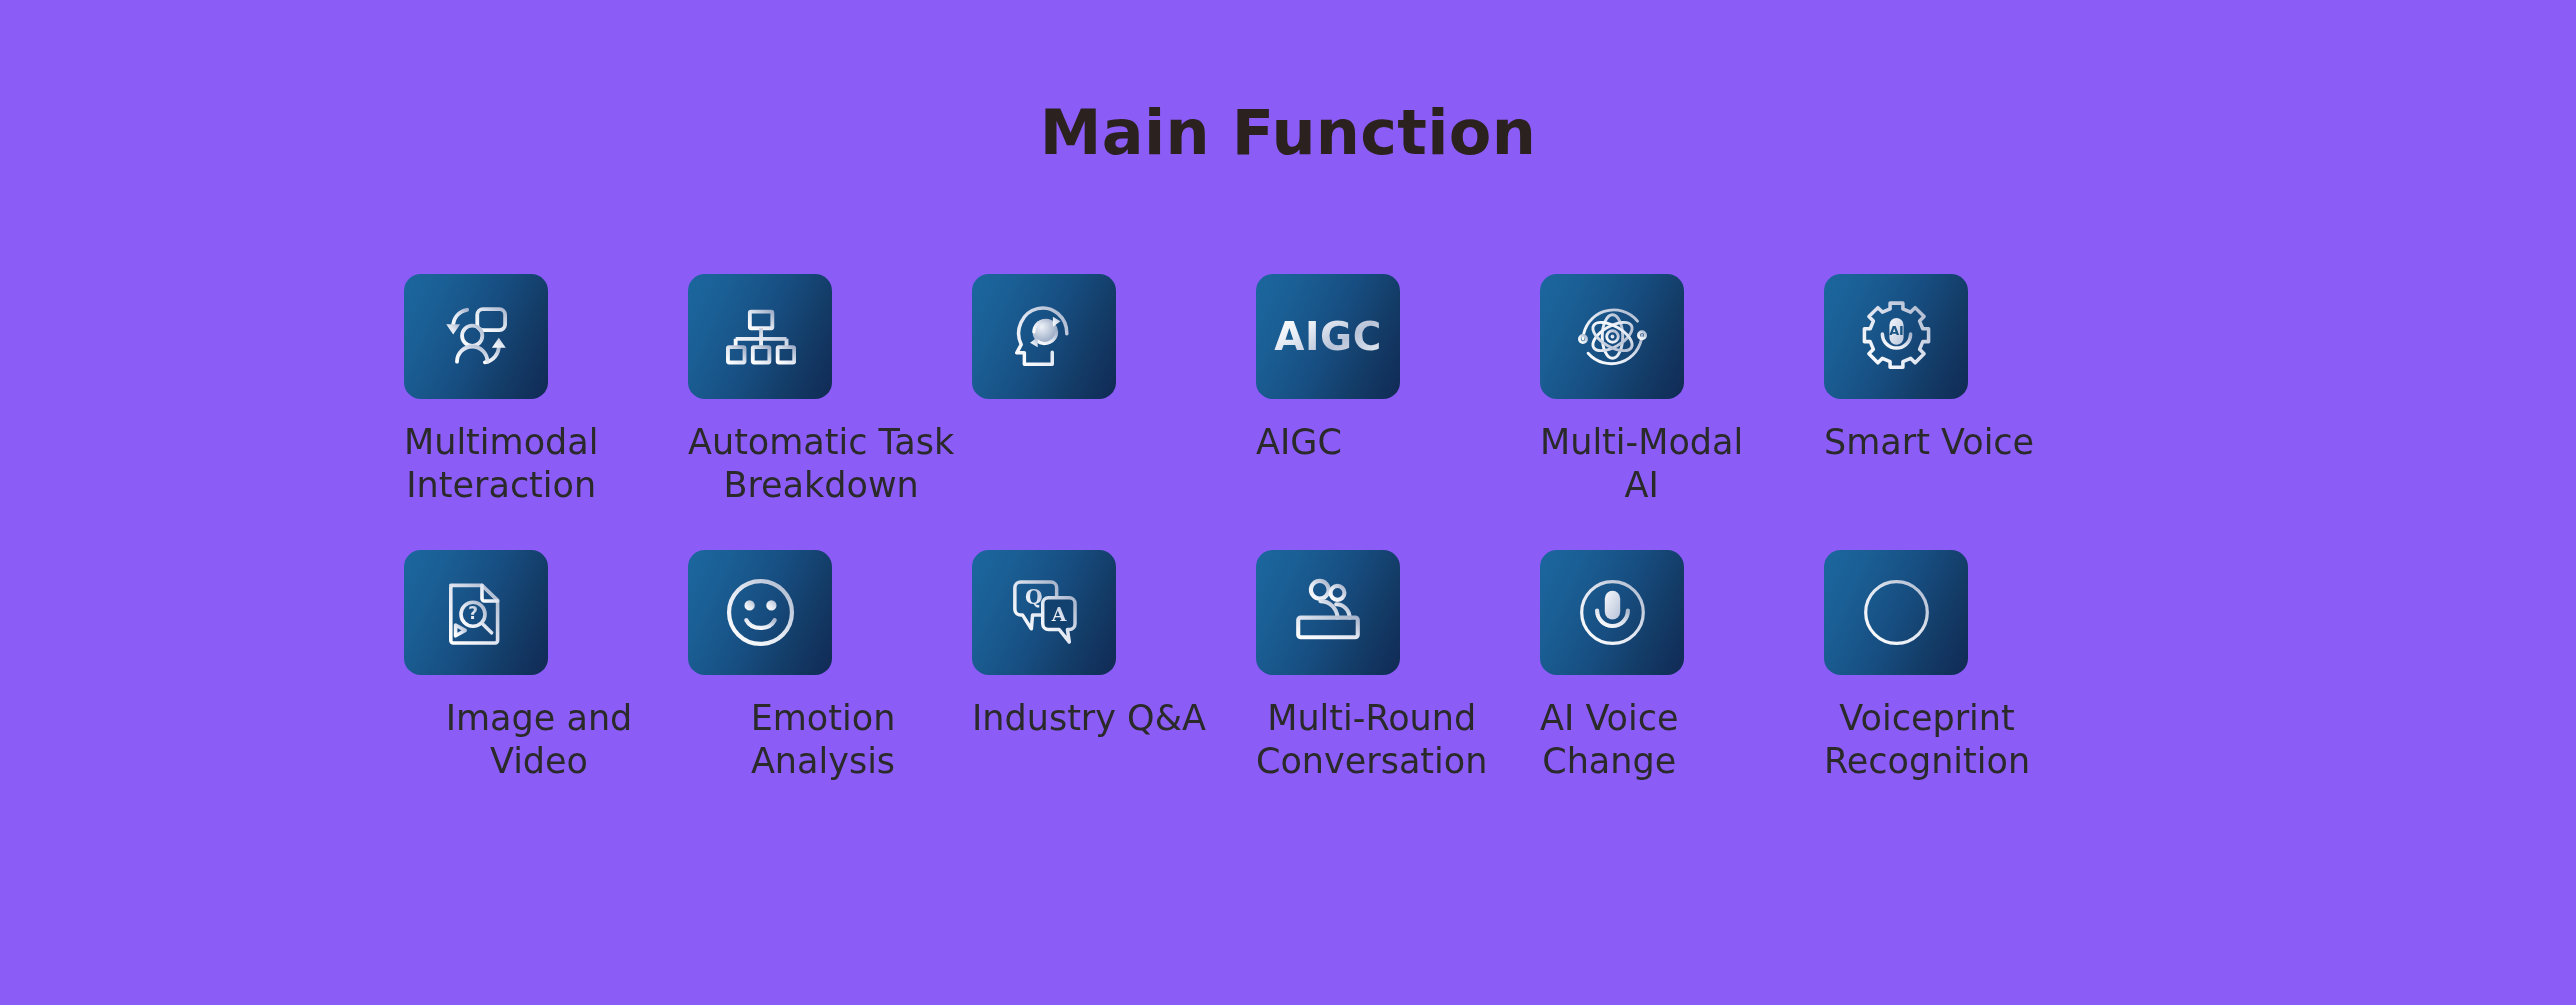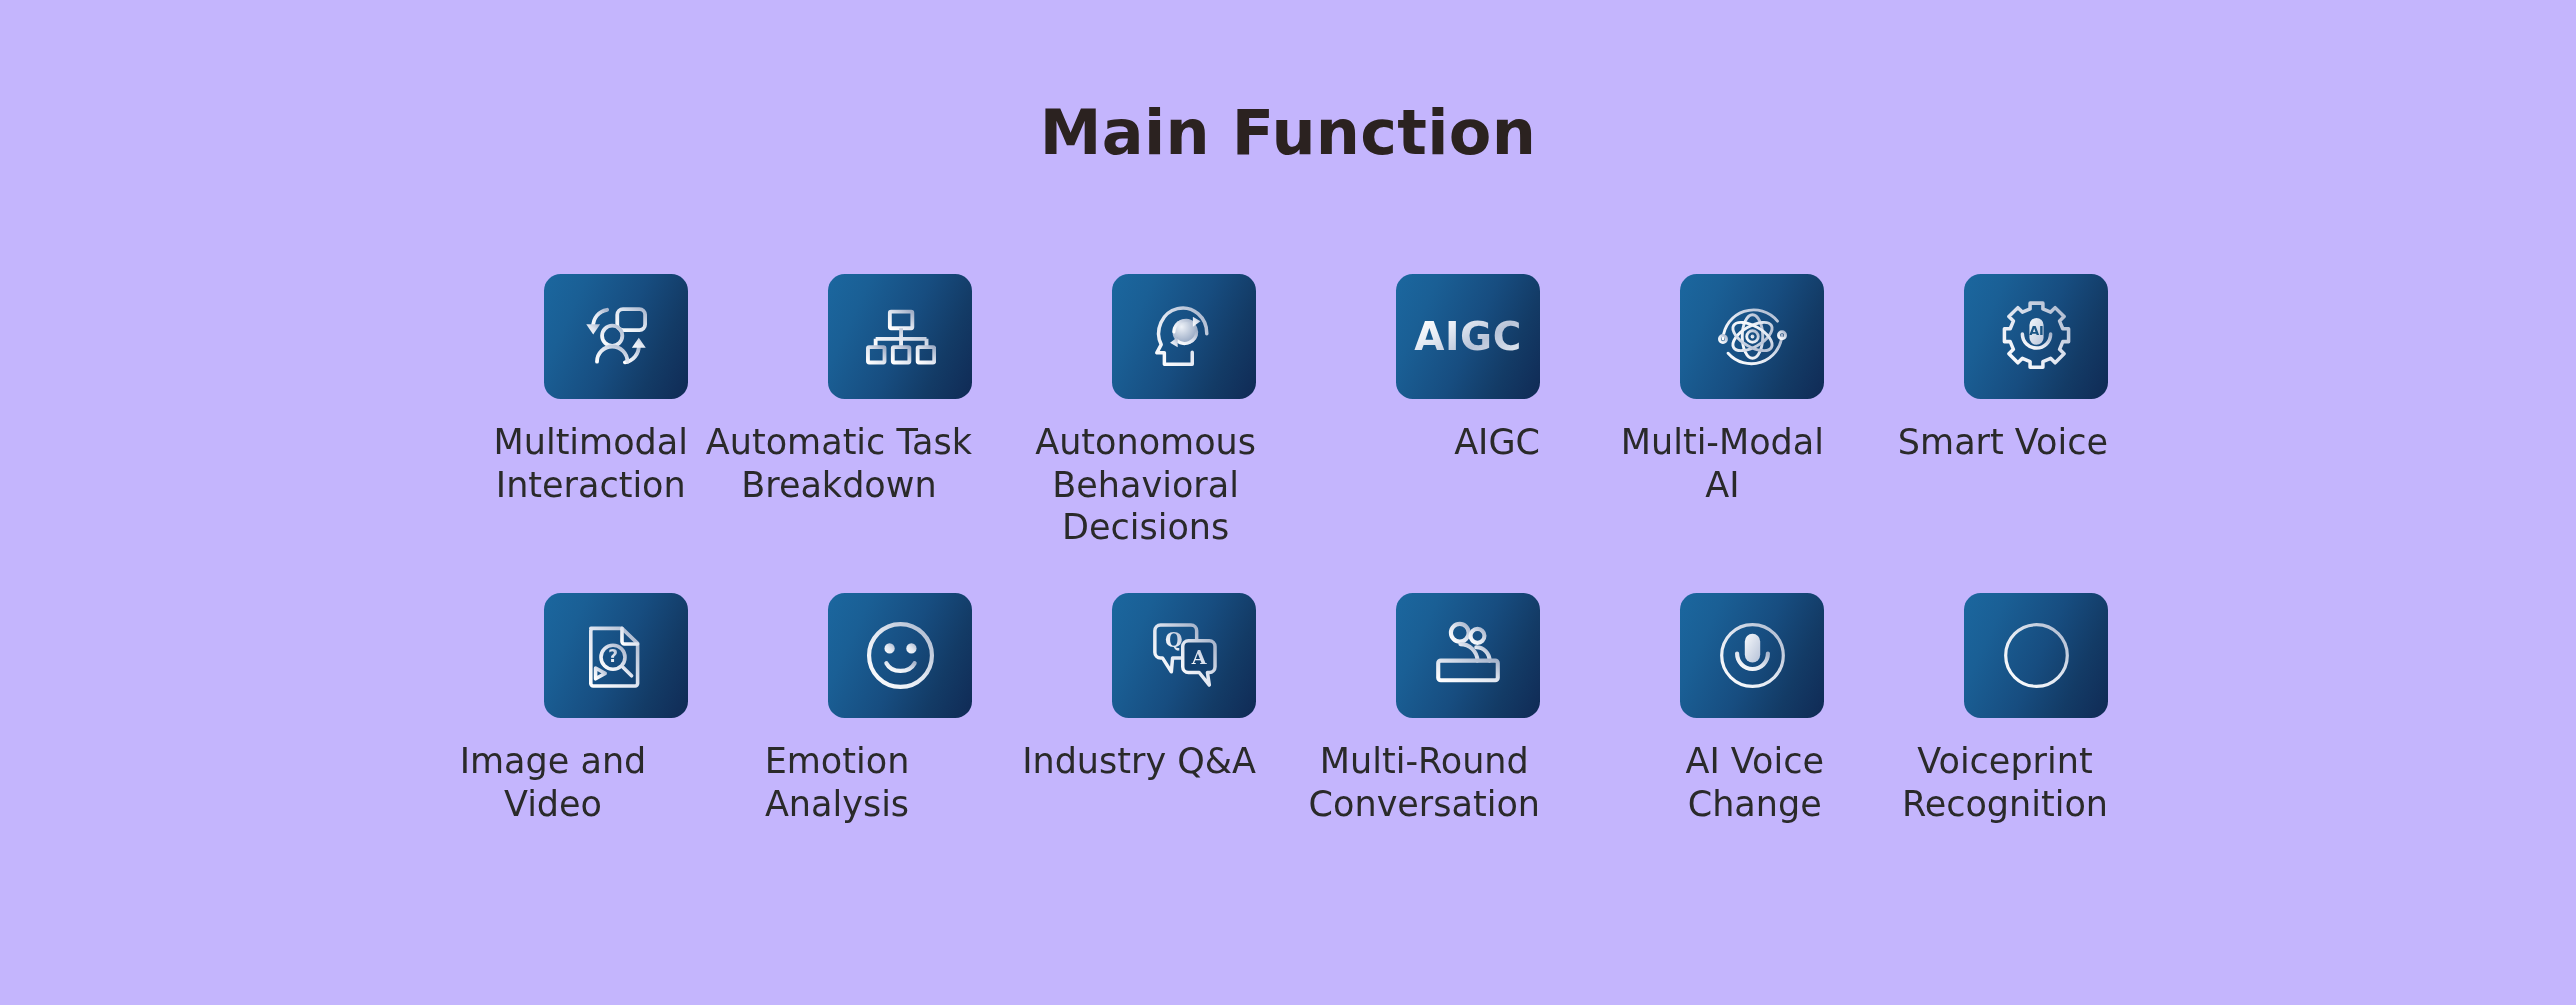--- a/index.html
+++ b/index.html
@@ -12,21 +12,21 @@
     width: 2576px;
     height: 1006px;
     font-family: "Liberation Sans", sans-serif;
     overflow: hidden;
     position: relative;
   }
 
   #page {
     position: absolute;
     inset: 0;
-    background: #c4b5fd;
+    background: #8b5cf6;
   }
 
   .page-title {
     position: absolute;
     top: 102px;
     left: 0;
     width: 2576px;
     text-align: center;
     font-family: "DejaVu Sans", sans-serif;
     font-weight: bold;
@@ -48,21 +48,21 @@
     flex-direction: row;
     align-items: flex-start;
     justify-content: flex-start;
   }
   .row.row-1 { margin-bottom: 44px; }
 
   .cell {
     width: 284px;
     display: flex;
     flex-direction: column;
-    align-items: flex-end;
+    align-items: flex-start;
   }
   .row-2 .cell { }
 
   
   .tile {
     width: 144px;
     height: 125px;
     border-radius: 16.7px;
     background: linear-gradient(115deg, #1b679f 0%, #1a5f95 22%, #174d80 52%, #133b66 76%, #102a55 100%);
     display: flex;
@@ -181,23 +181,20 @@
               <circle cx="62" cy="52" r="20" fill="url(#g3b)"></circle>
               <g stroke="url(#g3)" stroke-width="5" fill="none" stroke-linecap="round">
                 <path d="M44 52 a19 19 0 0 1 32 -13"></path>
                 <path d="M80 52 a19 19 0 0 1 -32 13"></path>
               </g>
               <path d="M74 28 l12 7 -12 9 z" fill="url(#g3)"></path>
               <path d="M50 76 l-12 -7 12 -9 z" fill="url(#g3)"></path>
             </svg>
           </span>
         </div>
-        <div class="label">Autonomous
-Behavioral
-Decisions</div>
       </div>
 
       <div class="cell">
         <div class="tile">
           <span class="aigc-text">AIGC</span>
         </div>
         <div class="label">AIGC</div>
       </div>
 
       <div class="cell">

